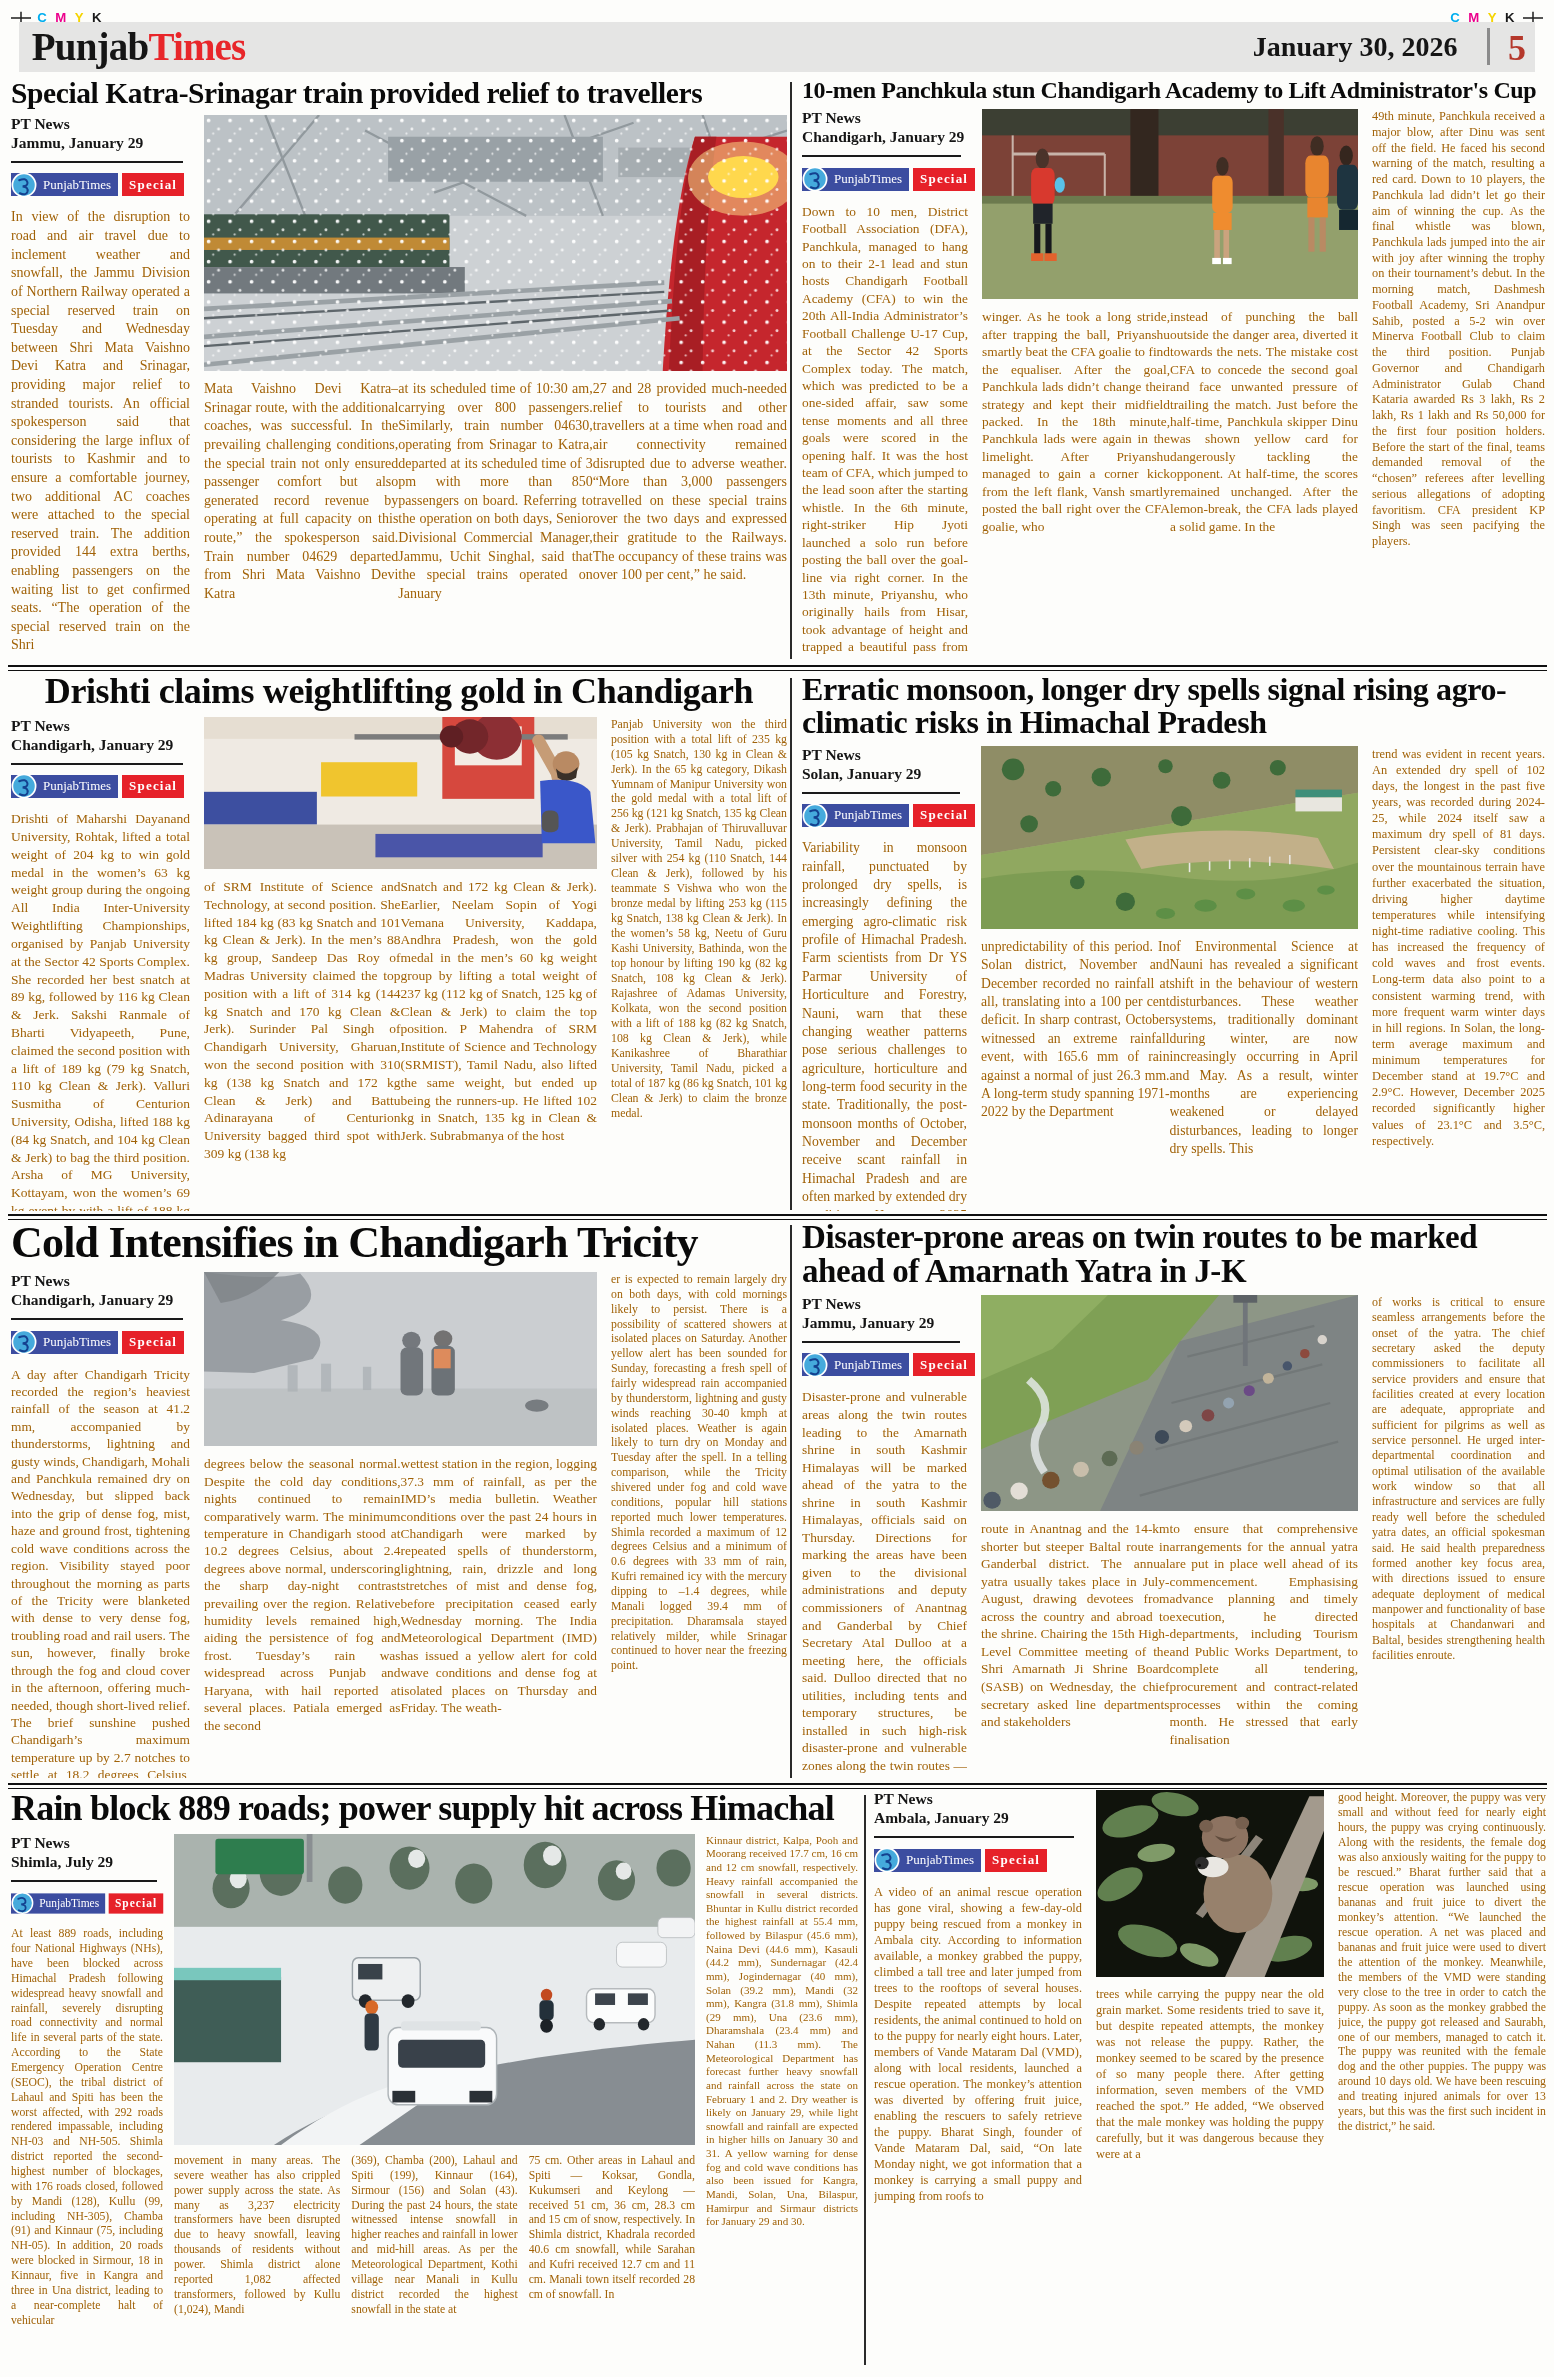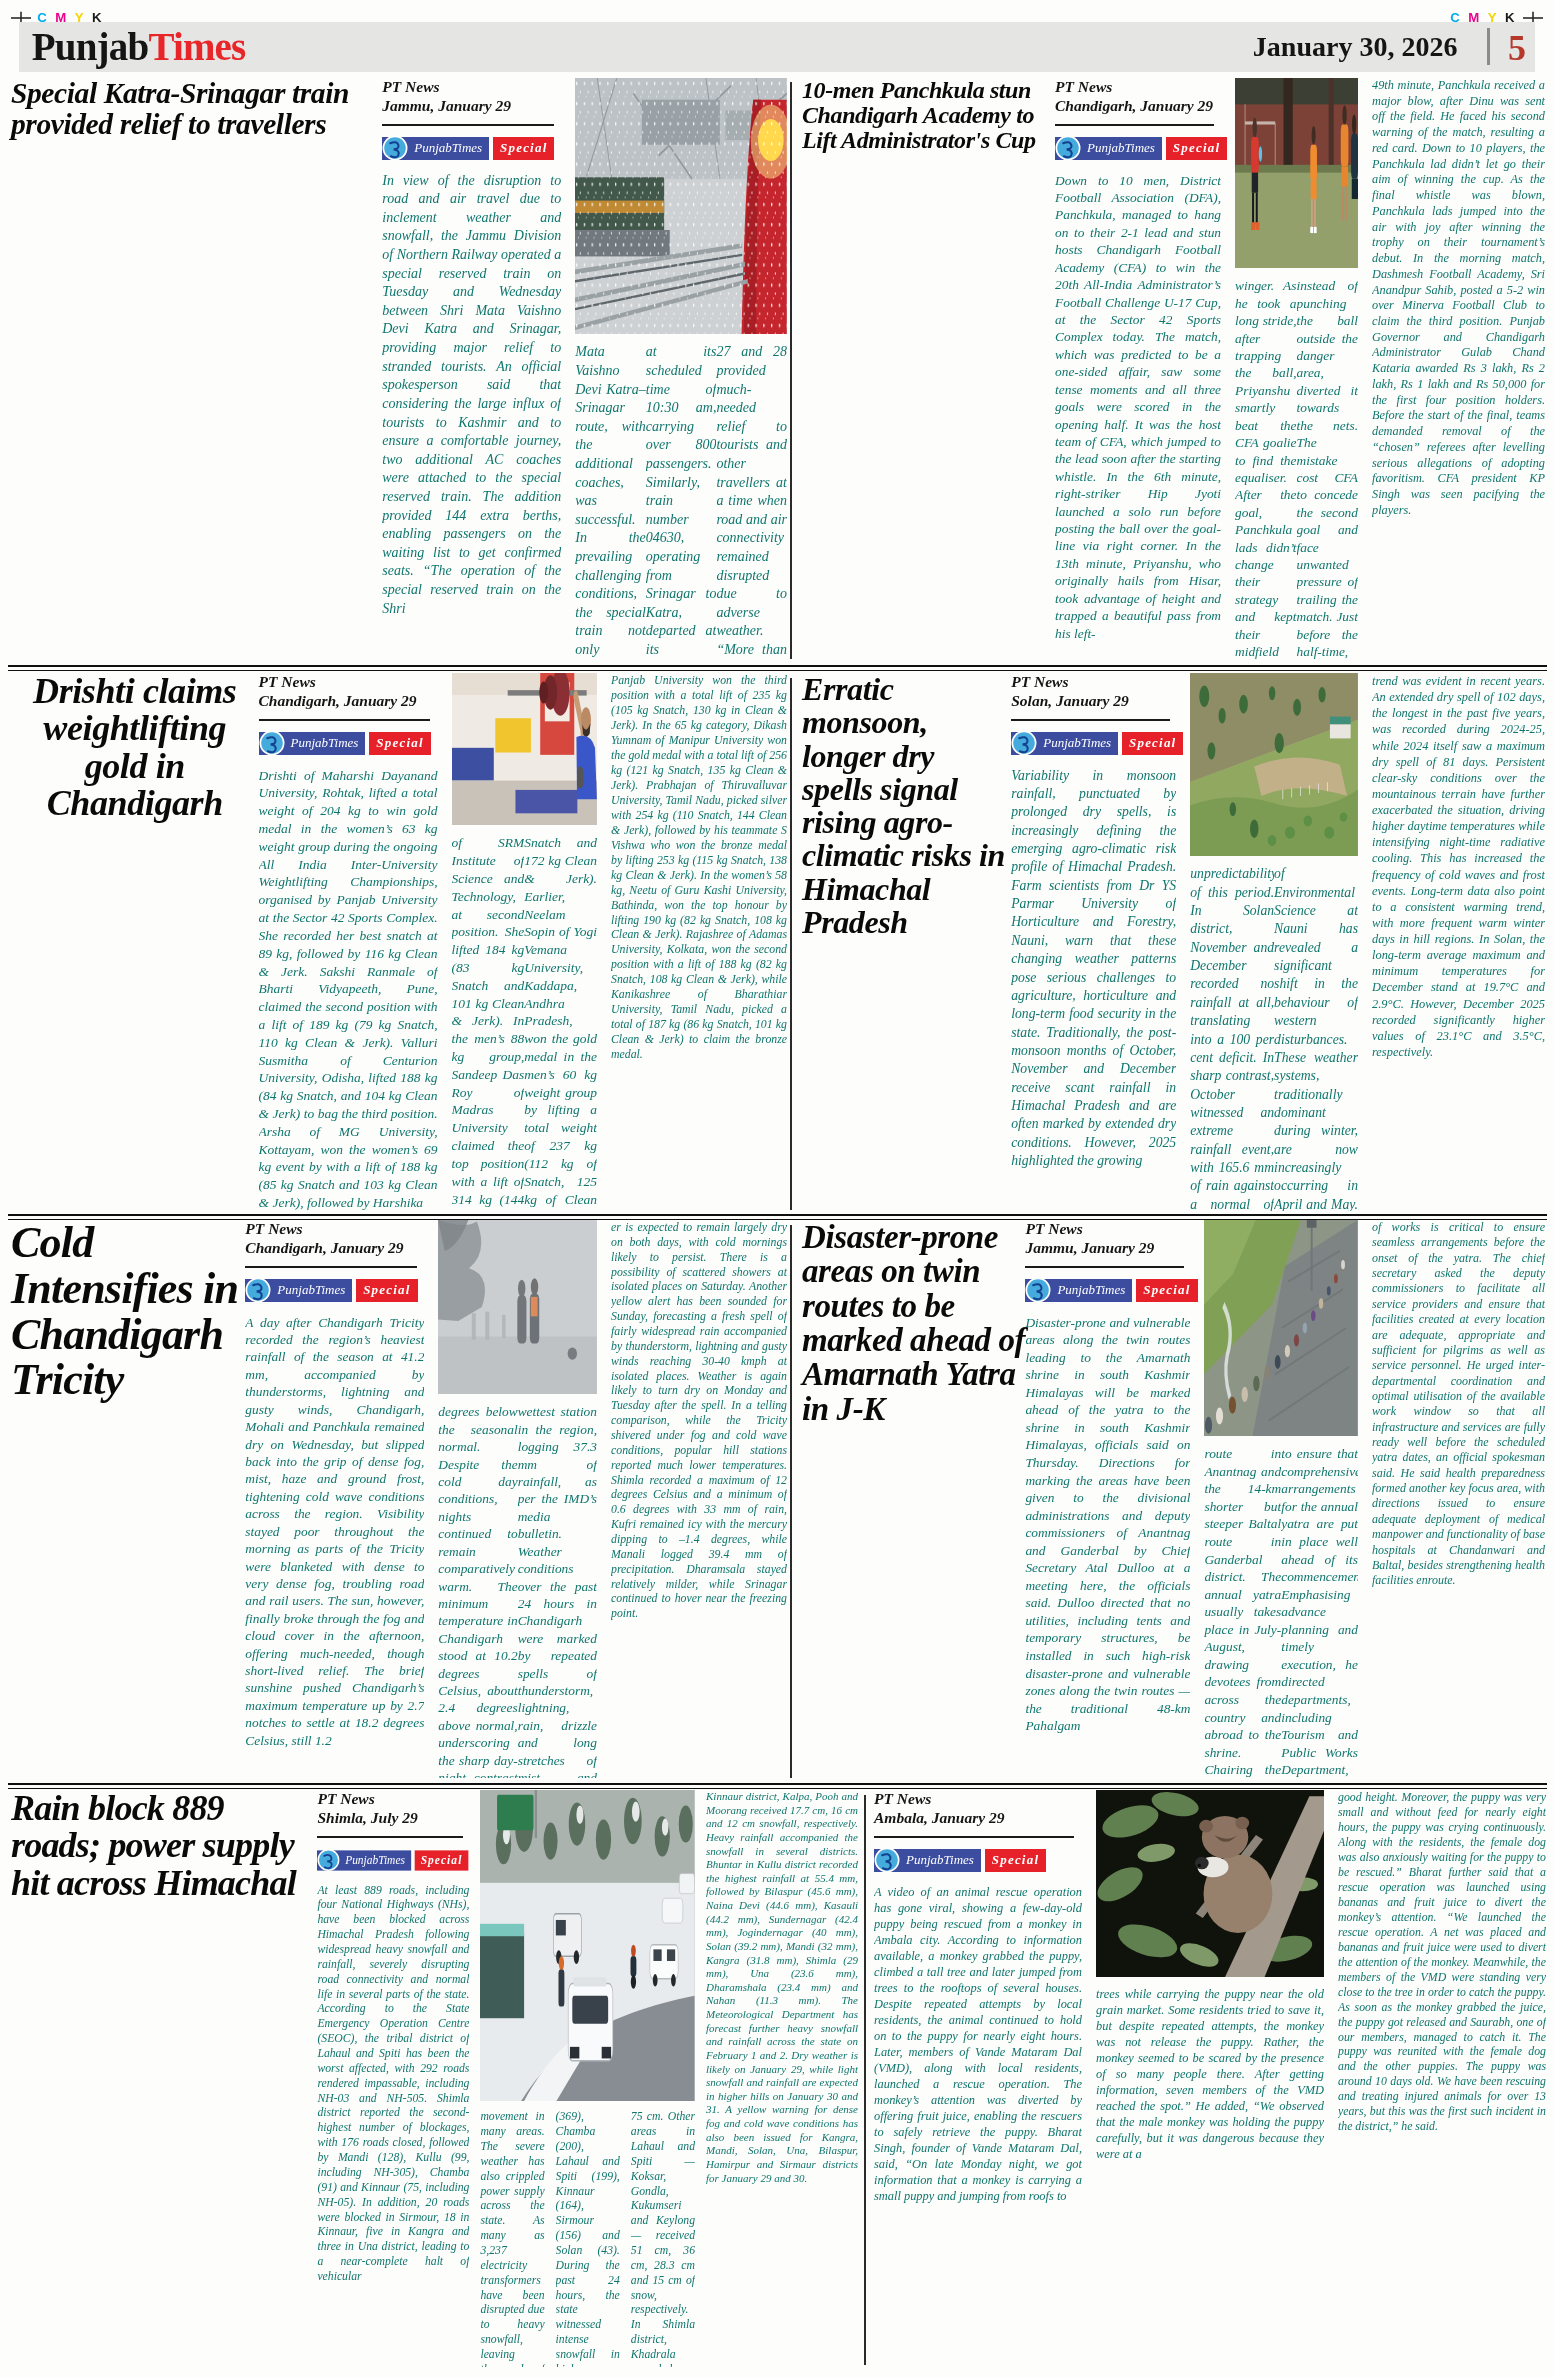--- a/index.html
+++ b/index.html
@@ -17,31 +17,31 @@
   .mh-section{position:absolute;left:579px;top:-4.7px;width:379px;height:54px;background:#2e3c90;
               border:2.3px solid #0d0d16;color:#fff;font-size:35px;font-weight:bold;
               display:flex;align-items:center;justify-content:center;box-sizing:border-box;}
   .mh-date{position:absolute;right:78px;top:9.3px;font-size:28px;font-weight:bold;}
   .mh-sep{position:absolute;right:45px;top:6.2px;width:3.1px;height:37px;background:#8b8b8b;}
   .mh-page{position:absolute;right:9.3px;top:4.7px;font-size:36px;font-weight:bold;color:#b5382b;}
   
   .hrule{position:absolute;left:7.8px;width:1539px;height:3.1px;border-top:2.3px solid #101010;border-bottom:0.8px solid #101010;}
   .vrule{position:absolute;width:1.6px;background:#2a2a2a;}
   
-  .article{position:absolute;display:flex;flex-direction:row;box-sizing:border-box;font-style:italic;}
+  .article{position:absolute;display:flex;flex-direction:column;box-sizing:border-box;}
   .headline{margin:0 0 6.2px 0;font-weight:bold;color:#0a0a0a;letter-spacing:-0.4px;line-height:1.04;
             font-family:"Liberation Serif","DejaVu Serif",serif;}
   .body{display:flex;gap:14px;flex:1;min-height:0;}
   .col{flex:0 0 auto;display:flex;flex-direction:column;min-height:0;}
   .mid{flex:1 1 0;display:flex;flex-direction:column;min-width:0;}
   .photo{width:100%;margin-bottom:9.3px;background:#cfcfcf;flex:0 0 auto;}
   .photo svg{display:block;width:100%;height:100%;}
   .under{display:flex;flex:1;min-height:0;}
   .under .coltext{flex:1 1 0;}
-  .coltext{text-align:justify;overflow:hidden;flex:1;min-height:0;color:#0f766e;}
+  .coltext{text-align:justify;overflow:hidden;flex:1;min-height:0;color:#a16207;}
   .byline,.dateline{font-size:15.5px;font-weight:bold;line-height:1.22;}
   .dateline{margin-bottom:3.1px;}
   .byrule{border-top:2.3px solid #1a1a1a;width:96%;margin:5.4px 0 9.3px;}
   
   .badge{display:flex;align-items:center;margin:0 0 11px;position:relative;height:25px;flex:0 0 auto;}
   .blogo{position:absolute;left:0;top:-0.8px;width:26px;height:26px;z-index:2;}
   .bblue{background:#3c4da0;color:#fff;font-size:13px;padding:3.1px 7px 3.9px 32px;white-space:nowrap;}
   .bred{background:#e62129;color:#fff;font-size:13px;font-weight:bold;letter-spacing:1.2px;
         padding:3.1px 7px 3.9px;margin-left:3.9px;white-space:nowrap;}
   

